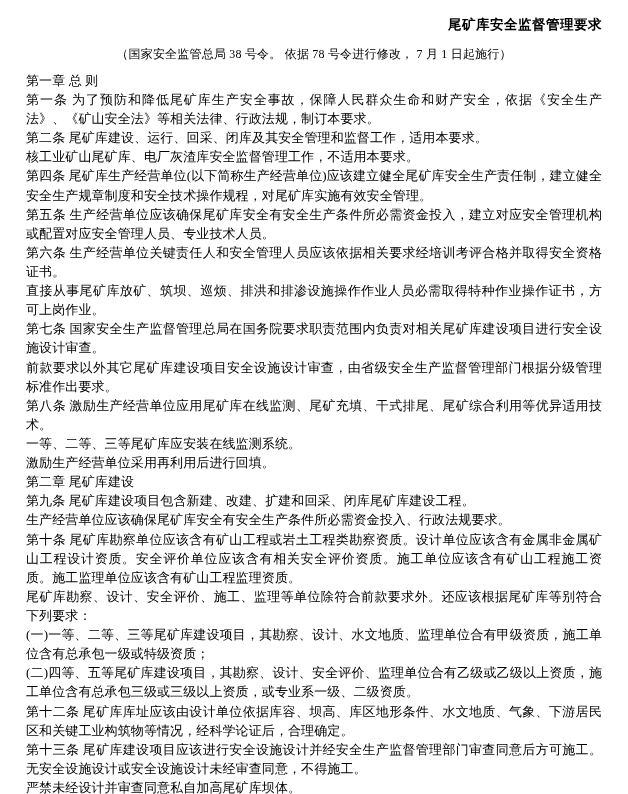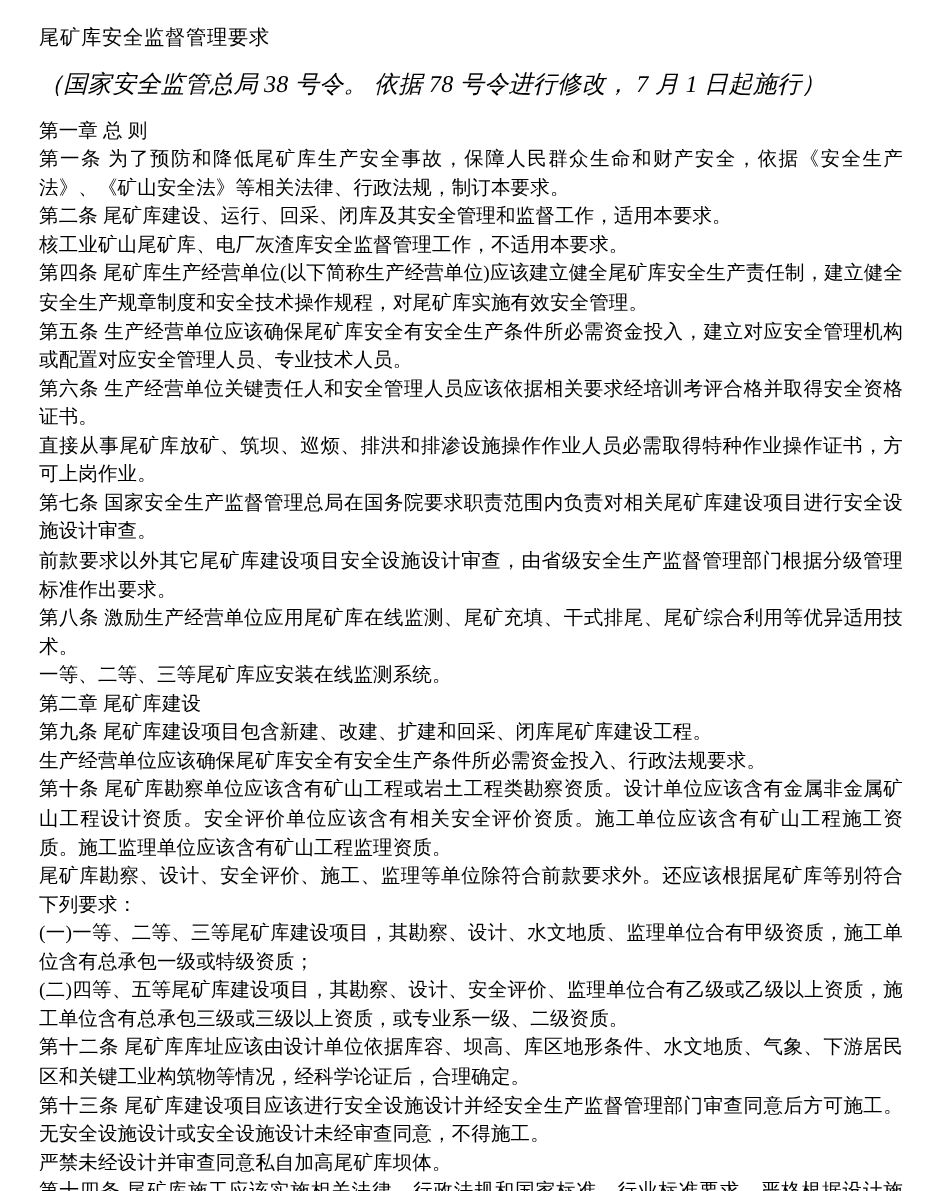--- a/index.html
+++ b/index.html
@@ -15,34 +15,33 @@
   }
   .page {
     position: relative;
     width: 628px;
     height: 794px;
     box-sizing: border-box;
     padding: 14px 26px 0 26px;
     overflow: hidden;
   }
   .doc-title {
-    text-align: left;
+    text-align: right;
     font-size: 13.5px;
-    font-weight: normal;
+    font-weight: bold;
     letter-spacing: 0.5px;
     margin: 2px 0 10px 0;
     line-height: 1.4;
   }
   .doc-subtitle {
-    text-align: left;
-    font-size: 16px;
+    text-align: center;
+    font-size: 12px;
     margin: 0 0 8px 0;
     line-height: 1.5;
     letter-spacing: 0.2px;
-    font-style: italic;
   }
   .body-text p {
     margin: 0;
     font-size: 13px;
     line-height: 1.47;
     text-align: justify;
     text-justify: inter-ideograph;
     letter-spacing: 0.1px;
   }
 </style>
@@ -58,20 +57,21 @@
     <p>第二条 尾矿库建设、运行、回采、闭库及其安全管理和监督工作，适用本要求。</p>
     <p>核工业矿山尾矿库、电厂灰渣库安全监督管理工作，不适用本要求。</p>
     <p>第四条 尾矿库生产经营单位(以下简称生产经营单位)应该建立健全尾矿库安全生产责任制，建立健全安全生产规章制度和安全技术操作规程，对尾矿库实施有效安全管理。</p>
     <p>第五条 生产经营单位应该确保尾矿库安全有安全生产条件所必需资金投入，建立对应安全管理机构或配置对应安全管理人员、专业技术人员。</p>
     <p>第六条 生产经营单位关键责任人和安全管理人员应该依据相关要求经培训考评合格并取得安全资格证书。</p>
     <p>直接从事尾矿库放矿、筑坝、巡烦、排洪和排渗设施操作作业人员必需取得特种作业操作证书，方可上岗作业。</p>
     <p>第七条 国家安全生产监督管理总局在国务院要求职责范围内负责对相关尾矿库建设项目进行安全设施设计审查。</p>
     <p>前款要求以外其它尾矿库建设项目安全设施设计审查，由省级安全生产监督管理部门根据分级管理标准作出要求。</p>
     <p>第八条 激励生产经营单位应用尾矿库在线监测、尾矿充填、干式排尾、尾矿综合利用等优异适用技术。</p>
     <p>一等、二等、三等尾矿库应安装在线监测系统。</p>
+    <p>激励生产经营单位采用再利用后进行回填。</p>
     <p>第二章 尾矿库建设</p>
     <p>第九条 尾矿库建设项目包含新建、改建、扩建和回采、闭库尾矿库建设工程。</p>
     <p>生产经营单位应该确保尾矿库安全有安全生产条件所必需资金投入、行政法规要求。</p>
     <p>第十条 尾矿库勘察单位应该含有矿山工程或岩土工程类勘察资质。设计单位应该含有金属非金属矿山工程设计资质。安全评价单位应该含有相关安全评价资质。施工单位应该含有矿山工程施工资质。施工监理单位应该含有矿山工程监理资质。</p>
     <p>尾矿库勘察、设计、安全评价、施工、监理等单位除符合前款要求外。还应该根据尾矿库等别符合下列要求：</p>
     <p>(一)一等、二等、三等尾矿库建设项目，其勘察、设计、水文地质、监理单位合有甲级资质，施工单位含有总承包一级或特级资质；</p>
     <p>(二)四等、五等尾矿库建设项目，其勘察、设计、安全评价、监理单位合有乙级或乙级以上资质，施工单位含有总承包三级或三级以上资质，或专业系一级、二级资质。</p>
     <p>第十二条 尾矿库库址应该由设计单位依据库容、坝高、库区地形条件、水文地质、气象、下游居民区和关键工业构筑物等情况，经科学论证后，合理确定。</p>
     <p>第十三条 尾矿库建设项目应该进行安全设施设计并经安全生产监督管理部门审查同意后方可施工。无安全设施设计或安全设施设计未经审查同意，不得施工。</p>
     <p>严禁未经设计并审查同意私自加高尾矿库坝体。</p>

